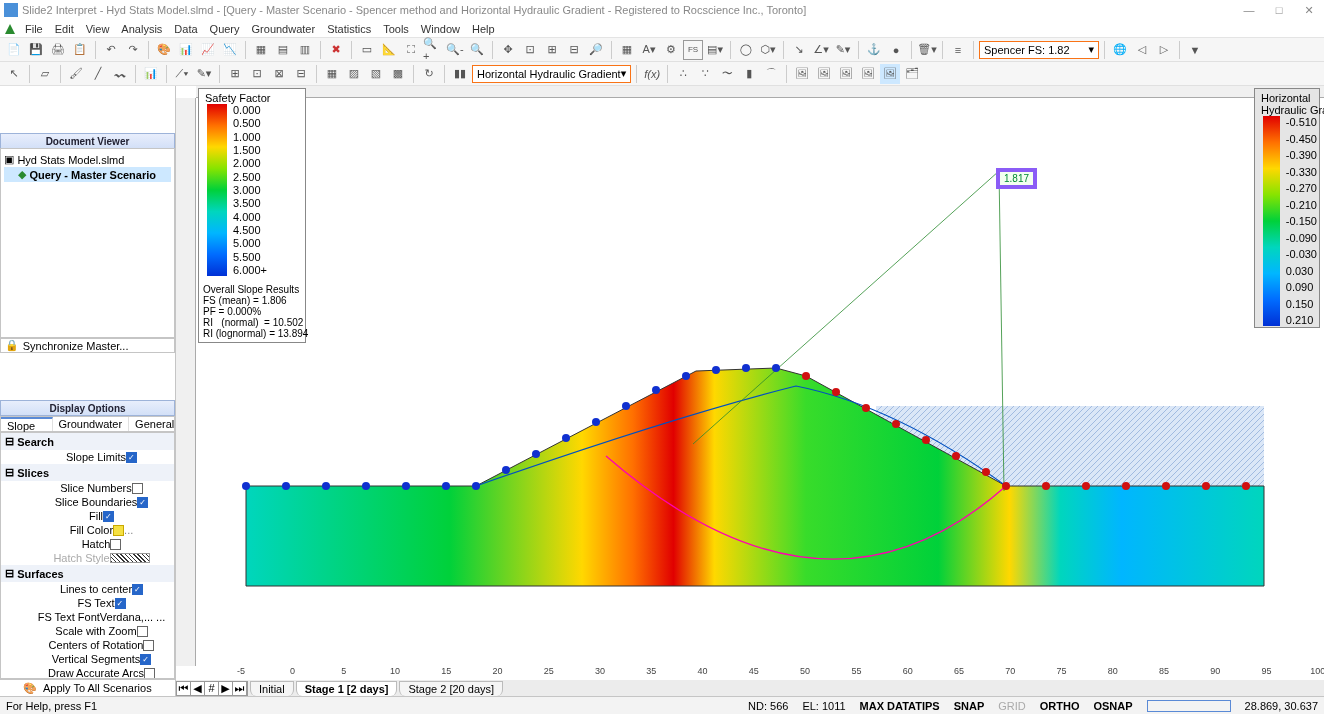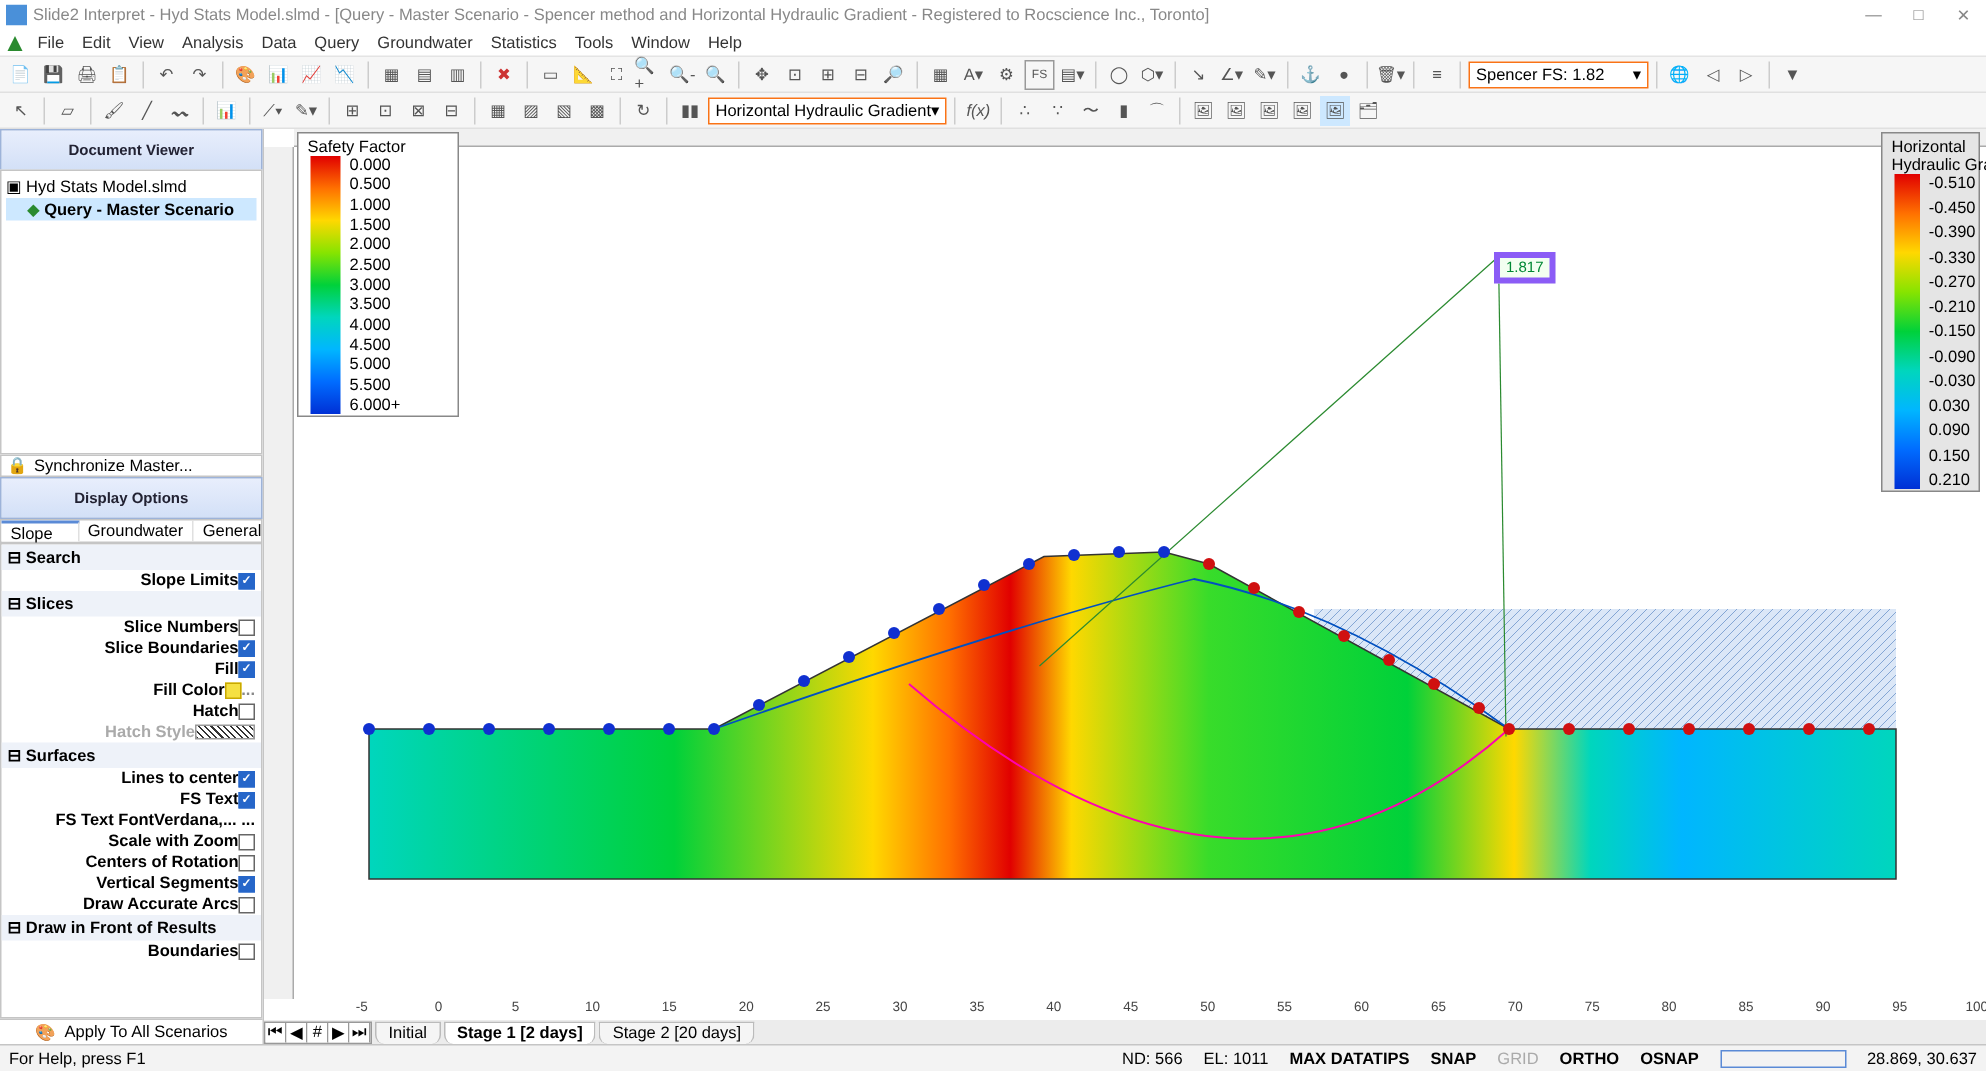--- a/index.html
+++ b/index.html
@@ -18,32 +18,32 @@
 
 
 .toolbar { height: 24px; background: #f6f6f6; display: flex; align-items: center; padding-left: 4px; border-bottom: 1px solid #e0e0e0; gap: 2px; }
 .toolbar .tb-btn { width: 20px; height: 20px; display: flex; align-items: center; justify-content: center; color: #555; }
 .toolbar .sep { width: 1px; height: 18px; background: #ccc; margin: 0 3px; }
 .toolbar .combo { height: 18px; border: 1px solid #f97316; background: #fff; padding: 0 4px; display: flex; align-items: center; min-width: 60px; font-size: 10px; }
 
 
 .main { display: flex; height: calc(714px - 20px - 18px - 24px - 24px - 18px); }
 .left-col { width: 176px; display: flex; flex-direction: column; border-right: 1px solid #c5c5c5; }
-.pane-header { background: linear-gradient(#e8eefc,#d3e0f7); border: 1px solid #9db3d9; height: 28px; display: flex; align-items: center; justify-content: center; font-size: 10px; font-weight: bold; color: #223; }
+.pane-header { background: linear-gradient(#e8eefc,#d3e0f7); border: 1px solid #9db3d9; height: 16px; display: flex; align-items: center; justify-content: center; font-size: 10px; font-weight: bold; color: #223; margin-top: 47px; }
 .tree { height: 190px; background: #fff; border: 1px solid #c5c5c5; margin-top: -1px; font-size: 10px; padding: 3px; }
 .tree .row { display: flex; align-items: center; gap: 3px; padding: 1px 0; }
 .tree .row.selected { background: #cde8ff; }
 .tree .indent { padding-left: 14px; }
 .sync-btn { height: 15px; border: 1px solid #c5c5c5; display: flex; align-items: center; padding-left: 4px; gap: 4px; font-size: 10px; background: #fff;}
 .disp-tabs { height: 16px; display: flex; background: #fff; border: 1px solid #c5c5c5; font-size: 10px; }
 .disp-tabs div { padding: 1px 6px; border-right: 1px solid #e0e0e0; }
 .disp-tabs .active { background: #fff; border-top: 2px solid #5a8ad6; }
 .opt-grid { flex: 1; background: #fff; border: 1px solid #c5c5c5; overflow: auto; font-size: 10px; }
 .opt-grid .grp { background: #eef2f9; padding: 2px 4px; font-weight: bold; display: flex; align-items: center; gap: 3px; }
-.opt-grid .item { display: flex; justify-content: flex-end; padding: 1px 4px 1px 32px; align-items: center; font-weight: bold; }
+.opt-grid .item { display: flex; justify-content: center; padding: 1px 4px 1px 32px; align-items: center; }
 .opt-grid .disabled { color: #aaa; }
 .apply-btn { height: 17px; border-top: 1px solid #c5c5c5; display: flex; align-items: center; justify-content: center; font-size: 10px; gap:6px;}
 
 
 .cbox { width: 11px; height: 11px; border: 1px solid #666; display: inline-block; }
 .cbox.on { background: #2666c9; border-color:#2666c9; }
 .cbox.on::after { content:"✓"; color:#fff; font-size:8px; position:relative; top:-3px; left:1px;}
 .cbox.yellow { background: #f5e042; border-color:#c8a800;}
 .hatchbox { width: 40px; height: 10px; background: repeating-linear-gradient(45deg,#333,#333 1px,#fff 1px,#fff 3px); border:1px solid #999;}
 
@@ -420,20 +420,25 @@
             <div>2.500</div>
             <div>3.000</div>
             <div>3.500</div>
             <div>4.000</div>
             <div>4.500</div>
             <div>5.000</div>
             <div>5.500</div>
             <div>6.000+</div>
           </div>
       </div>
+      <div class="results">Overall Slope Results
+FS (mean) = 1.806
+PF = 0.000%
+RI   (normal)  = 10.502
+RI (lognormal) = 13.894</div>
     </div>
 
     <div class="legend-r">
       <div style="white-space:pre;text-align:left;margin-left:4px">Horizontal
 Hydraulic Gradient</div>
       <div class="scale">
         <div class="bar"></div>
         <div class="labs" id="gr-labs">
             <div>-0.510</div>
             <div>-0.450</div>

